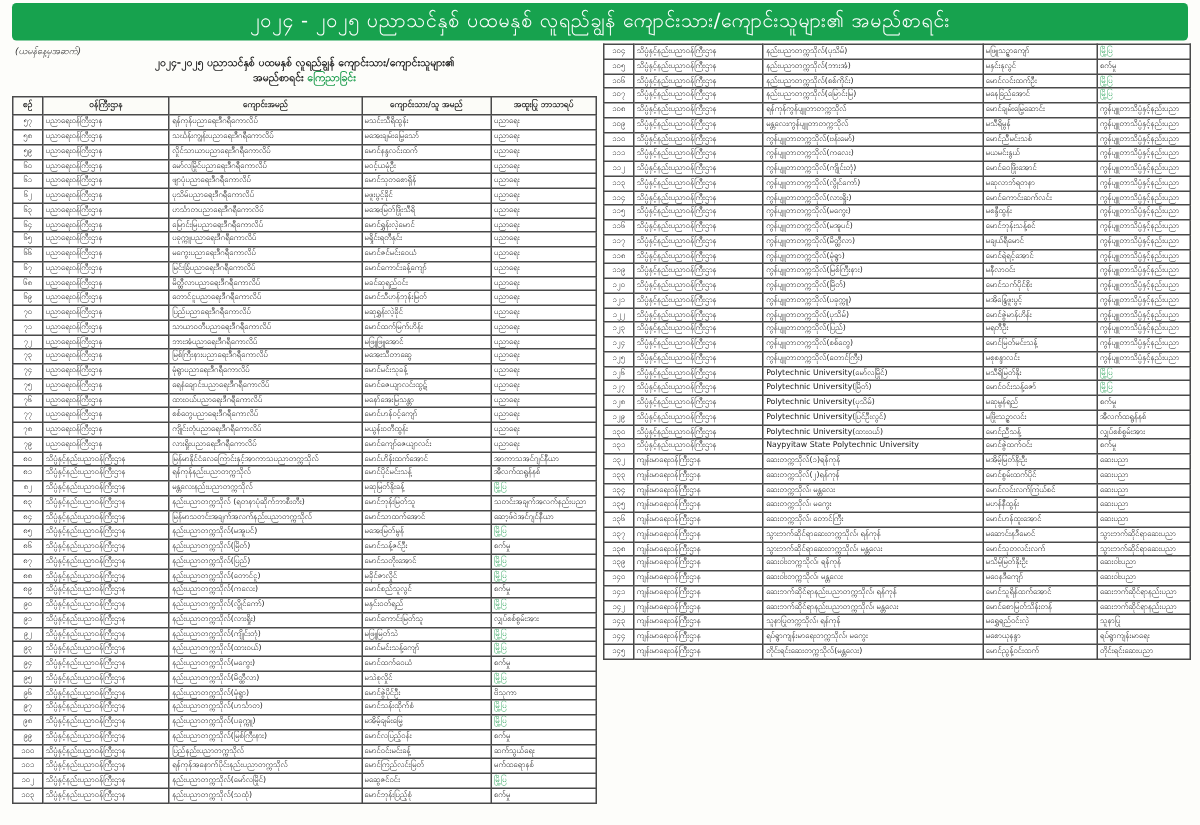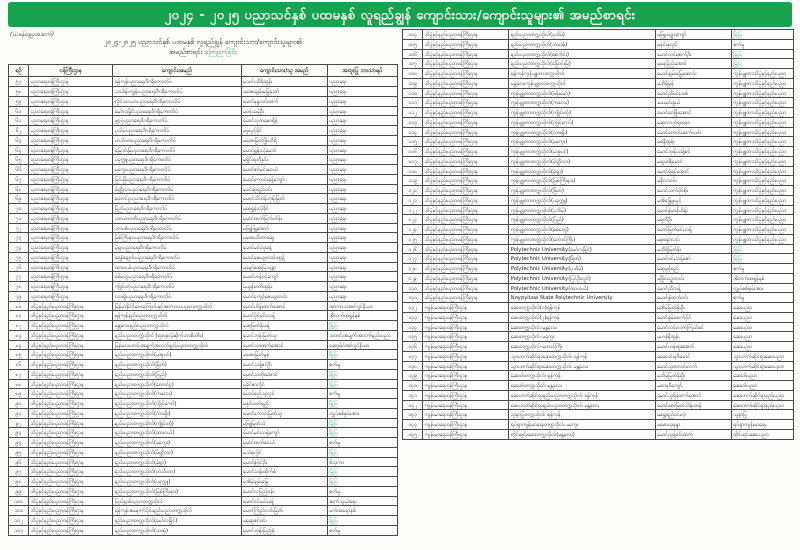--- a/index.html
+++ b/index.html
@@ -5,31 +5,31 @@
   html,body{margin:0;padding:0;}
   body{
     width:800px;height:550px;overflow:hidden;position:relative;
     background:#fdfdfa;
     font-family:"DejaVu Sans","Liberation Sans",sans-serif;
     color:#1a1a1a;
   }
   .banner{
     position:absolute;left:8px;right:8px;top:2px;height:25px;
     background:#17a24e;color:#ffffff;
-    font-weight:bold;font-size:13px;line-height:25px;text-align:center;
+    font-weight:normal;font-size:13px;line-height:25px;text-align:center;
     border-radius:3px;letter-spacing:.5px;
     white-space:nowrap;overflow:hidden;
   }
   .note{
     position:absolute;left:10px;top:30px;
     font-size:6px;font-style:italic;color:#333;
   }
   .subtitle{
     position:absolute;left:8px;top:37px;width:390px;
-    text-align:center;font-weight:normal;color:#222;
+    text-align:center;font-weight:bold;color:#222;
     font-size:7px;line-height:1.45;
   }
   .subtitle .green-word{color:#1f9e50;margin-top:12px;}
   table.t{
     position:absolute;border-collapse:collapse;table-layout:fixed;
     background:#ffffff;
   }
   table.t-left{left:8px;top:64px;width:390px;}
   table.t-right{left:402px;top:29px;width:392px;}
   table.t th,table.t td{

